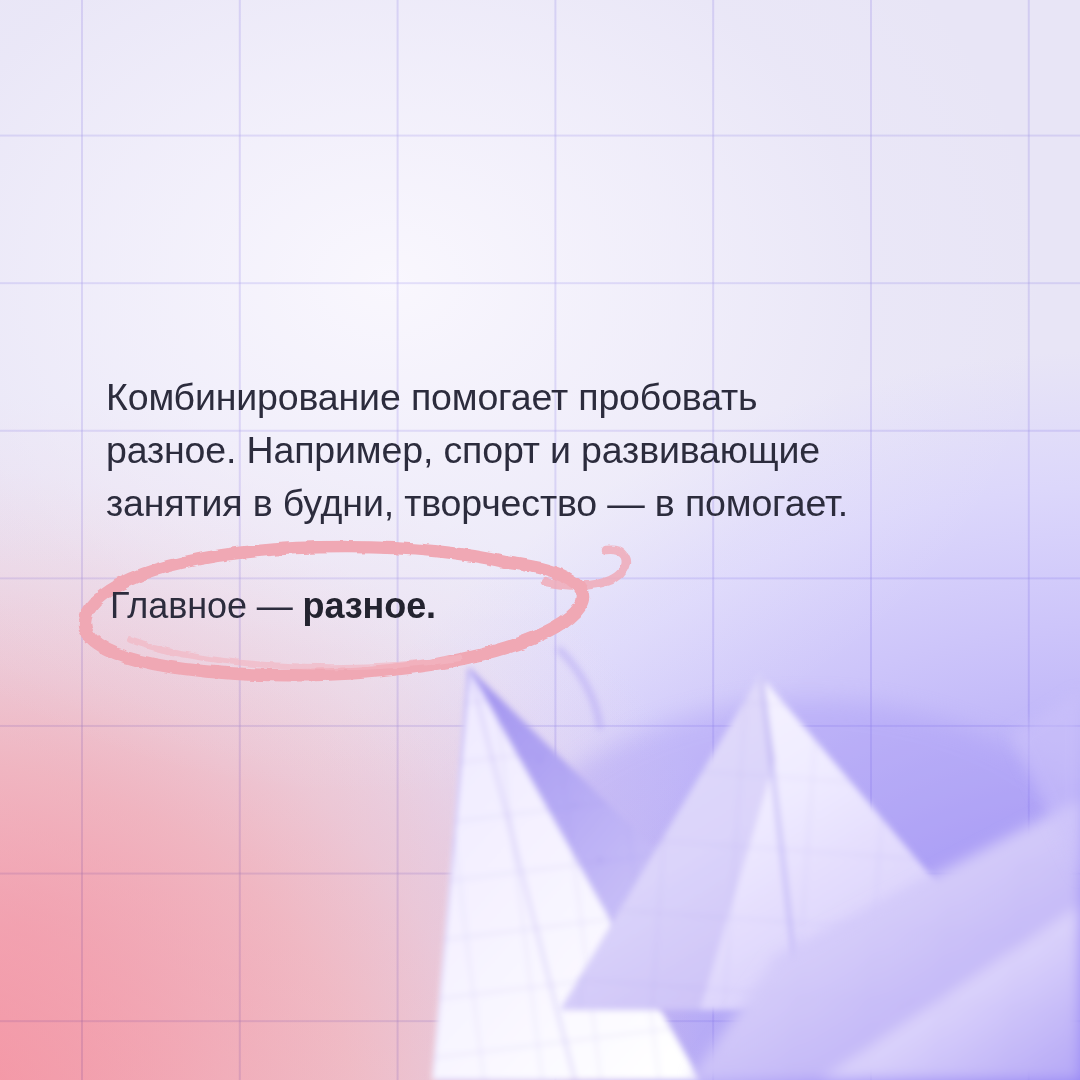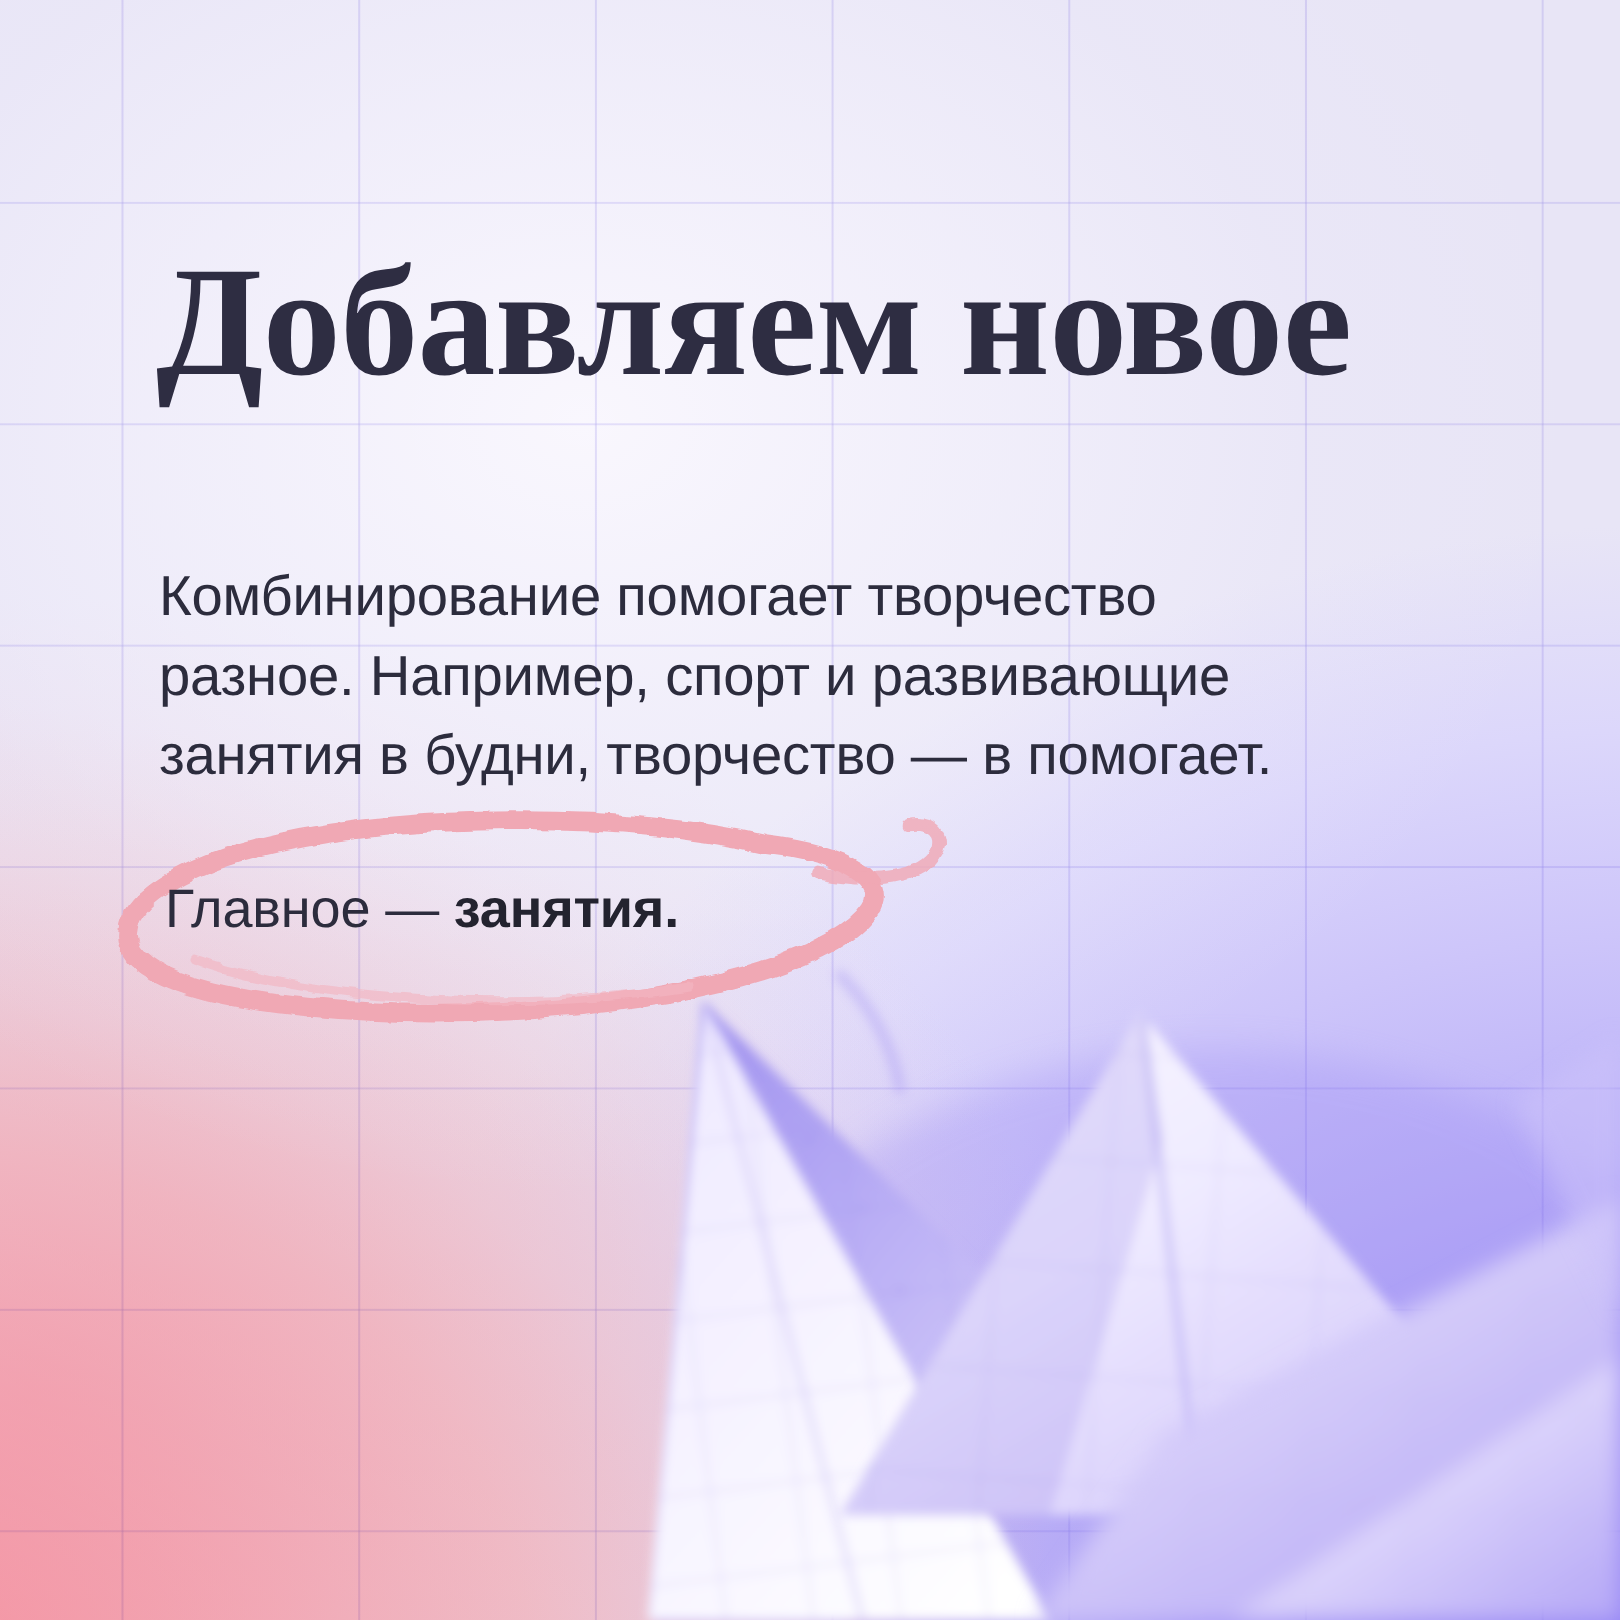--- a/index.html
+++ b/index.html
@@ -328,25 +328,24 @@
       <path d="M 505 62
                C 546 70, 576 64, 584 48
                C 590 36, 580 28, 566 30" fill="none" stroke="#f0a8b4" stroke-width="8.5" stroke-linecap="round" opacity="0.80"></path>
 
       <path d="M 90 120 C 160 146, 300 156, 420 138" fill="none" stroke="#f3b6c1" stroke-width="6" stroke-linecap="round" opacity="0.65"></path>
     </g>
   </svg>
 
   <div class="copy">
 
-    <h1 class="headline">Добавляем новое</h1>
 
     <p class="bodycopy">
-      <span class="ln">Комбинирование помогает творчество</span>
+      <span class="ln">Комбинирование помогает пробовать</span>
       <span class="ln">разное. Например, спорт и развивающие</span>
       <span class="ln">занятия в будни, творчество — в помогает.</span>
     </p>
 
-    <p class="kicker"><span>Главное — </span><span class="bold">занятия.</span></p>
+    <p class="kicker"><span>Главное — </span><span class="bold">разное.</span></p>
 
   </div>
 
 </div>
 
 </body></html>

